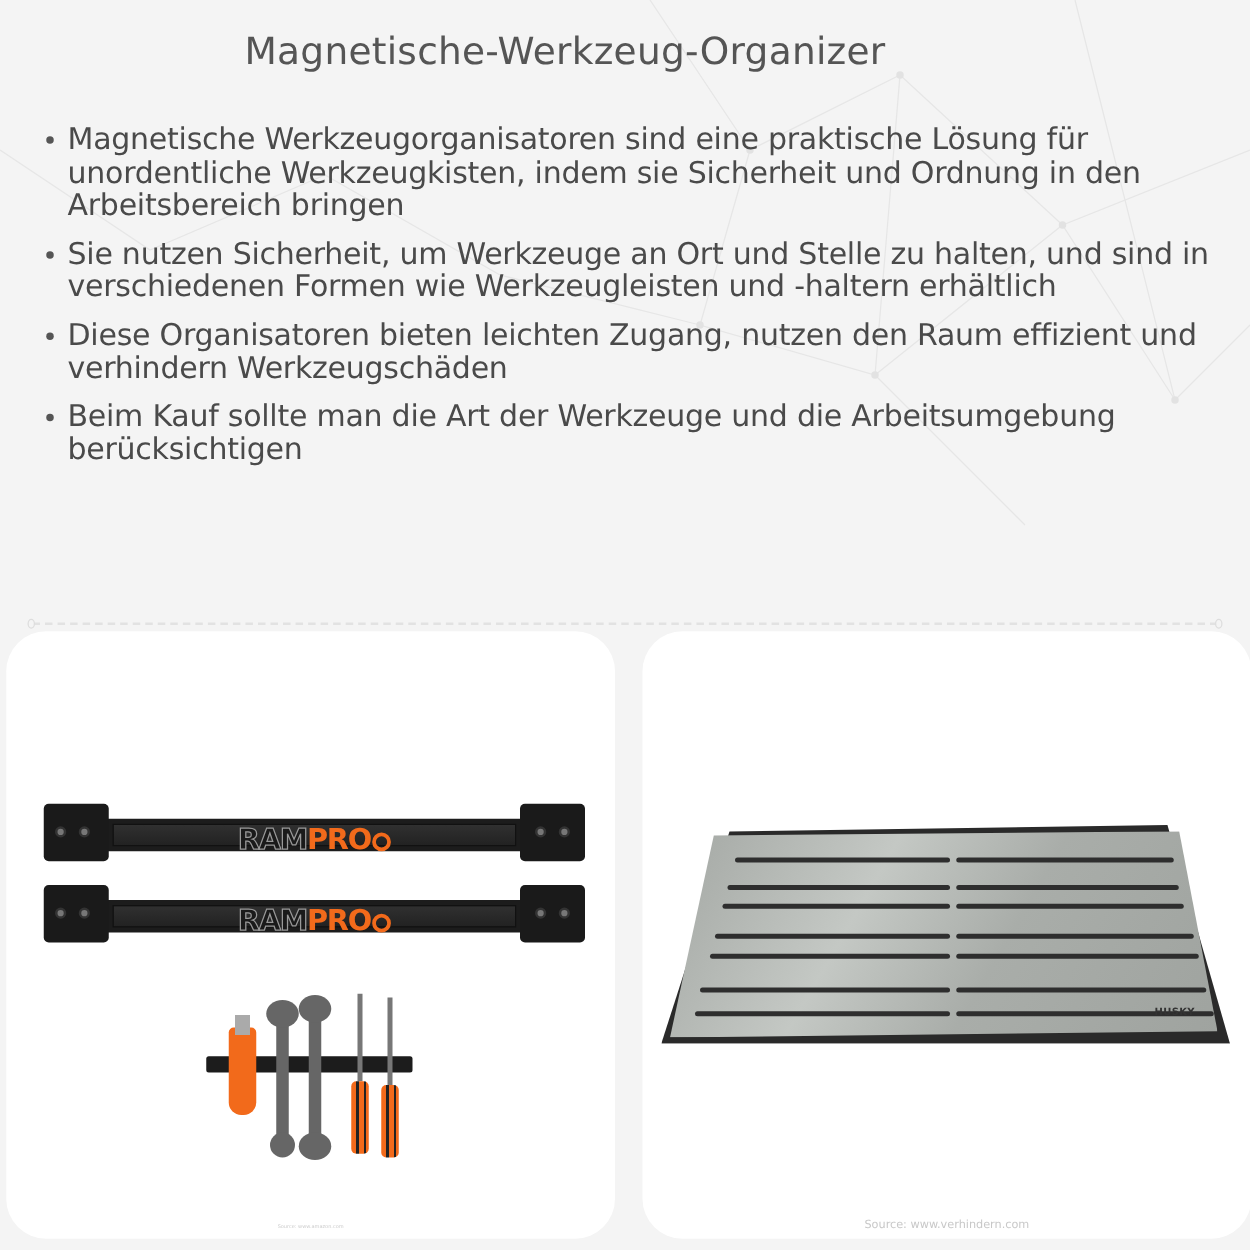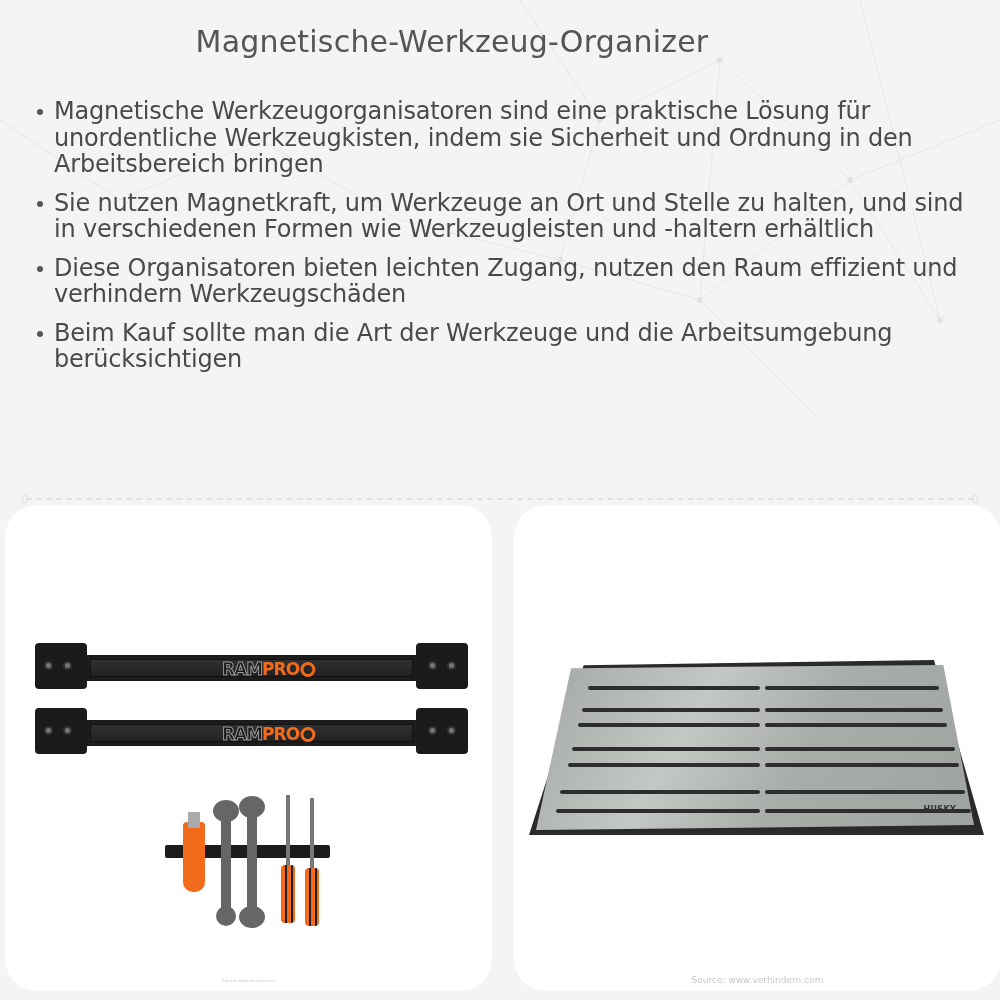--- a/index.html
+++ b/index.html
@@ -61,22 +61,22 @@
     background: #1a1a1a; border-radius: 4px;
   }
   .bar .cap.l { left: 0; }
   .bar .cap.r { right: 0; }
   .bar .cap .hole {
     position: absolute; top: 18px; width: 9px; height: 9px; border-radius: 50%;
     background: #777; border: 2px solid #333;
   }
   .logo {
     position: absolute; left: 50%; top: 4px; transform: translateX(-50%);
-    font-family: "DejaVu Sans", sans-serif; font-weight: bold; font-size: 17px;
-    letter-spacing: -1px; white-space: nowrap; margin-left: 17px;
+    font-family: "DejaVu Sans", sans-serif; font-weight: bold; font-size: 23px;
+    letter-spacing: -1px; white-space: nowrap;
   }
   .logo .ram { color: #1a1a1a; -webkit-text-stroke: 1px #999; }
   .logo .pro { color: #f26a1b; }
   .logo .swirl {
     display: inline-block; width: 15px; height: 15px; border-radius: 50%;
     border: 3px solid #f26a1b; vertical-align: -2px; margin-left: 1px;
   }
   
   .tools { position: absolute; left: 150px; top: 285px; width: 180px; height: 130px; }
   .tools .tbar {
@@ -142,21 +142,21 @@
       <circle cx="700" cy="300" r="3"></circle>
     <circle cx="940" cy="320" r="3"></circle>
       <circle cx="560" cy="260" r="3"></circle>
   </g>
 </svg>
 
 <h1 class="title">Magnetische-Werkzeug-Organizer</h1>
 
 <ul class="bullets">
   <li><span class="dot"></span><span>Magnetische Werkzeugorganisatoren sind eine praktische Lösung für unordentliche Werkzeugkisten, indem sie Sicherheit und Ordnung in den Arbeitsbereich bringen</span></li>
-  <li><span class="dot"></span><span>Sie nutzen Magnetkraft, um Werkzeuge an Ort und Stelle zu halten, und sind in verschiedenen Formen wie Werkzeugleisten und -haltern erhältlich</span></li>
+  <li><span class="dot"></span><span>Sie nutzen Sicherheit, um Werkzeuge an Ort und Stelle zu halten, und sind in verschiedenen Formen wie Werkzeugleisten und -haltern erhältlich</span></li>
   <li><span class="dot"></span><span>Diese Organisatoren bieten leichten Zugang, nutzen den Raum effizient und verhindern Werkzeugschäden</span></li>
   <li><span class="dot"></span><span>Beim Kauf sollte man die Art der Werkzeuge und die Arbeitsumgebung berücksichtigen</span></li>
 </ul>
 
 <div class="divider">
   <span class="end" style="left:-4px"></span>
   <span class="end" style="right:-4px"></span>
 </div>
 
 <div class="card left">

